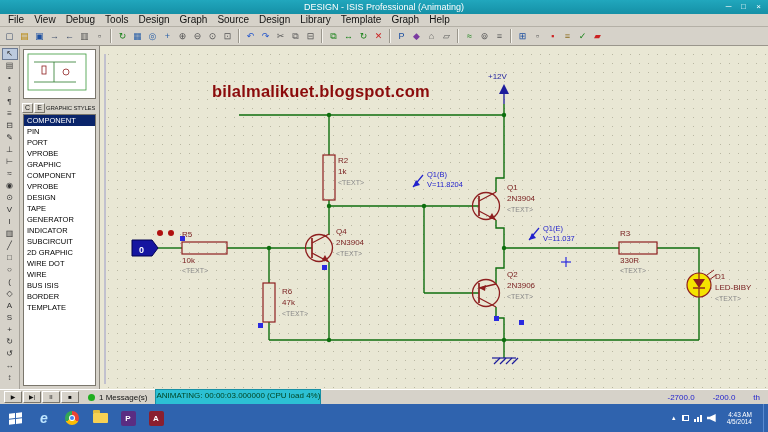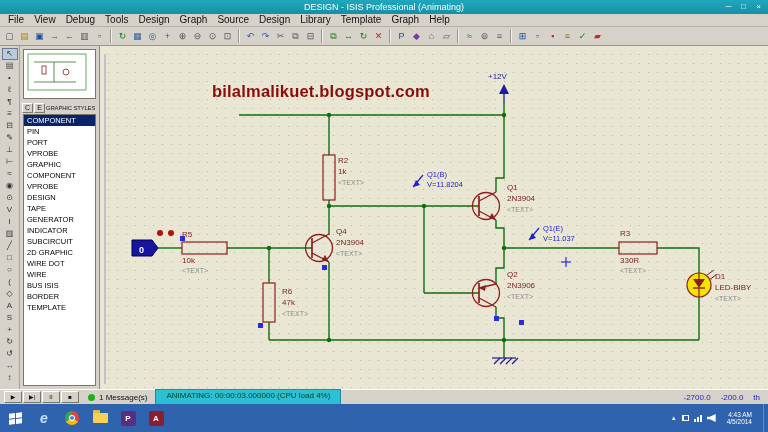--- a/index.html
+++ b/index.html
@@ -48,23 +48,23 @@
   .schematic{position:absolute;left:0;top:0}
   .schematic text{font-family:"Liberation Sans",sans-serif}
 
   
   .statusbar{position:absolute;left:0;top:389px;width:768px;height:15px;background:#d6d2c9;border-top:1px solid #fff;
     display:flex;align-items:center;padding:0 4px;font-size:8px;color:#111}
   .pb-btn{width:18px;height:12px;font-size:6px;line-height:9px;text-align:center;background:#d6d2c9;color:#111;
     border:1px solid;border-color:#fff #7a766c #7a766c #fff;margin-right:1px;font-family:inherit;padding:0}
   .msg-dot{width:7px;height:7px;border-radius:50%;background:#1fae1f;margin:0 4px 0 8px;display:inline-block}
   .msg-text{font-size:8px}
-  .anim-box{margin-left:8px;background:#2cc0d4;border:1px solid #1890a4;padding:0 10px;height:16px;line-height:11px;font-size:8px;color:#042}
+  .anim-box{margin-left:8px;background:#2cc0d4;border:1px solid #1890a4;padding:0 0;height:16px;line-height:11px;font-size:8px;color:#042}
   .sb-spacer{flex:1}
-  .coords{color:#2222cc;font-size:8px;display:flex;gap:10px;margin-right:4px}
+  .coords{color:#2222cc;font-size:8px;display:flex;gap:18px;margin-right:4px}
 
   
   .taskbar{position:absolute;left:0;bottom:0;width:768px;height:28px;background:#2f63ae;display:flex;align-items:center}
   .start{width:30px;height:28px;display:flex;align-items:center;justify-content:center}
   .win-logo{width:13px;height:11px;display:grid;grid-template-columns:1fr 1fr;grid-template-rows:1fr 1fr;gap:1px;transform:skewY(-6deg)}
   .win-logo span{background:#fff}
   .tb-app{width:26px;height:24px;display:flex;align-items:center;justify-content:center;margin:0 1px}
   .ie-e{font-size:14px;font-style:italic;font-weight:bold;color:#bfe6ff}
   .chrome-ball{width:14px;height:14px;border-radius:50%;background:conic-gradient(#ea4335 0 120deg,#fbbc05 0 240deg,#34a853 0 360deg);position:relative}
   .chrome-ball i{position:absolute;left:4px;top:4px;width:6px;height:6px;border-radius:50%;background:#fff}

